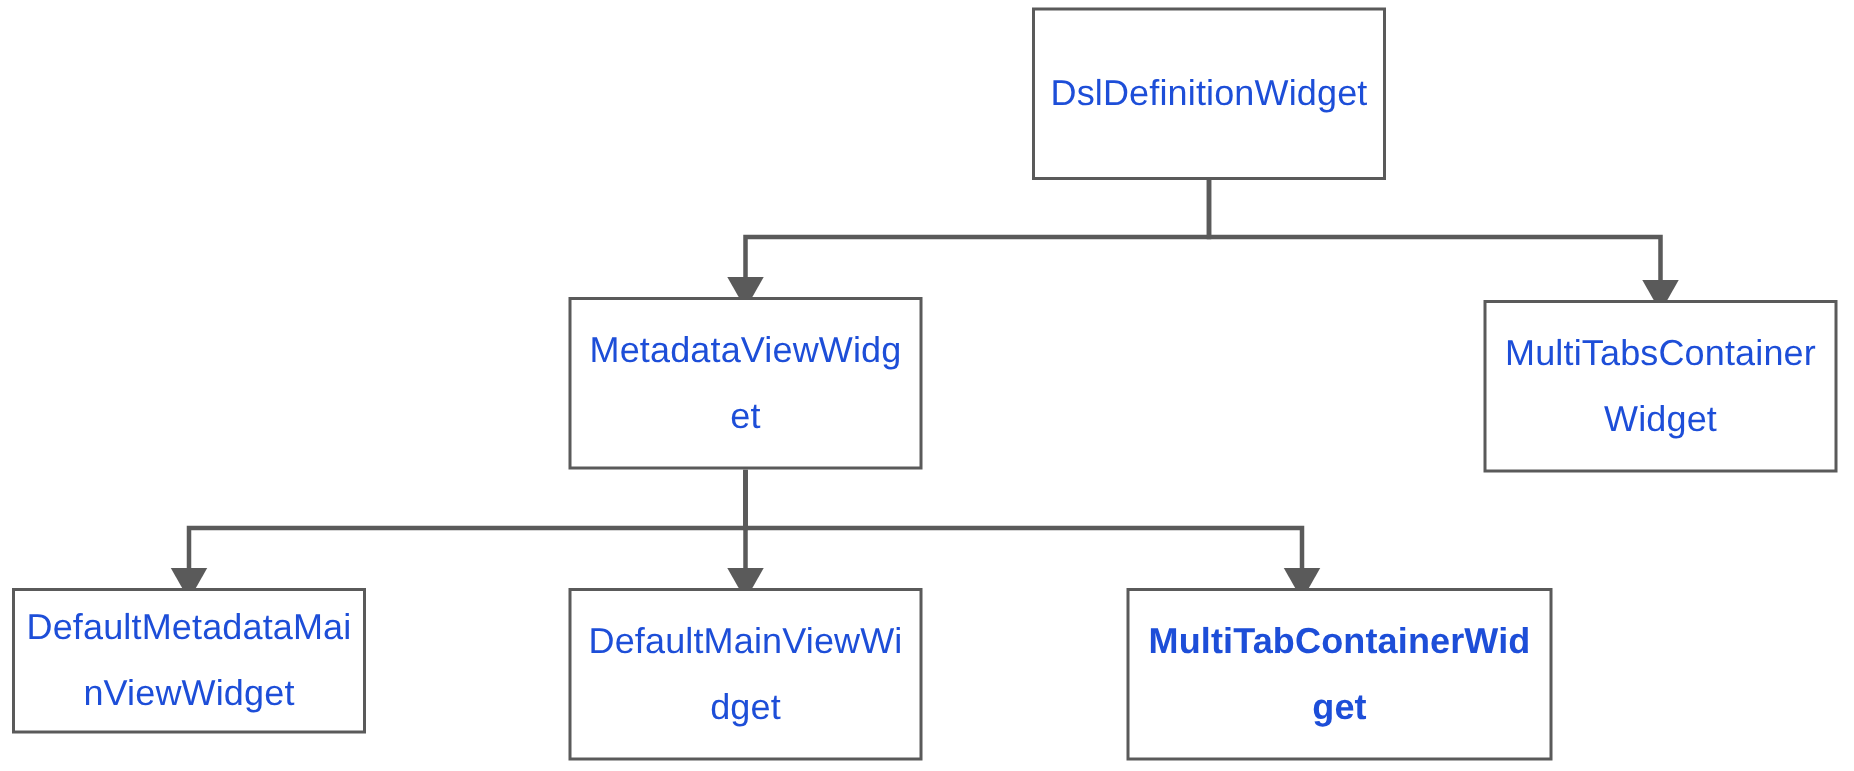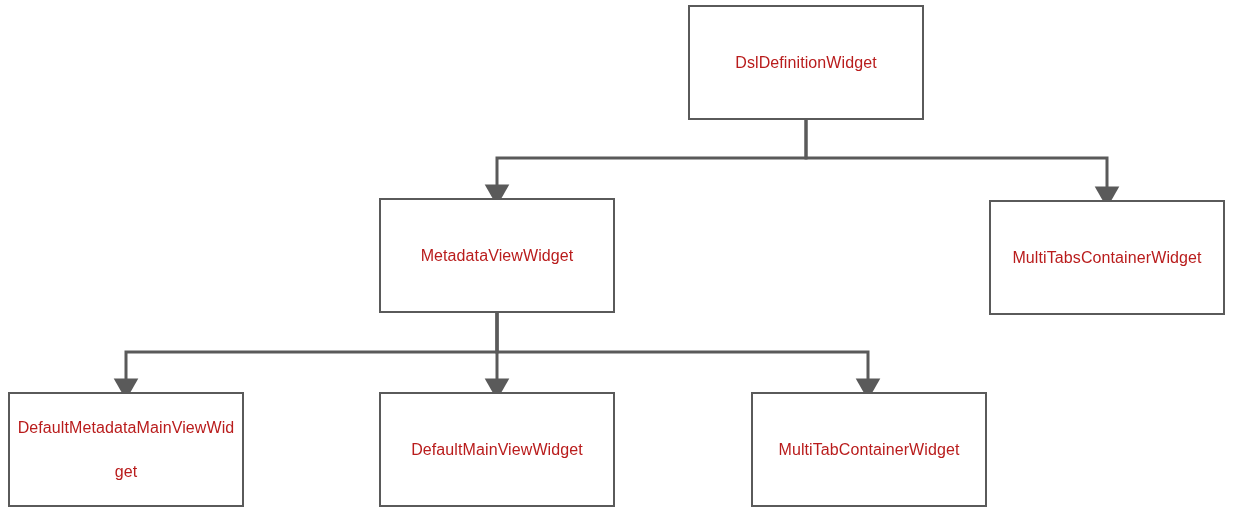--- a/index.html
+++ b/index.html
@@ -31,22 +31,22 @@
     align-items: center;
     justify-content: center;
     text-align: center;
     z-index: 2;
   }
   .node-label {
     display: block;
     width: 100%;
     padding: 0 6px;
     box-sizing: border-box;
-    color: #b91c1c;
-    font-size: 16px;
+    color: #1d4ed8;
+    font-size: 24px;
     line-height: 44px;
     letter-spacing: 0.1px;
     word-break: break-all;
     white-space: normal;
   }
 </style>
 </head>
 <body>
 
 <div id="diagram-root">
@@ -81,25 +81,25 @@
   </div>
 
   <div class="node" style="left:379px; top:198px; width:236px; height:115px;">
     <span class="node-label">MetadataViewWidget</span>
   </div>
 
   <div class="node" style="left:989px; top:200px; width:236px; height:115px;">
     <span class="node-label">MultiTabsContainerWidget</span>
   </div>
 
-  <div class="node" style="left:8px; top:392px; width:236px; height:115px;justify-content:center;">
+  <div class="node" style="left:8px; top:392px; width:236px; height:97px;justify-content:center;">
     <span class="node-label">DefaultMetadataMainViewWidget</span>
   </div>
 
   <div class="node" style="left:379px; top:392px; width:236px; height:115px;justify-content:center;">
     <span class="node-label">DefaultMainViewWidget</span>
   </div>
 
-  <div class="node" style="left:751px; top:392px; width:236px; height:115px;">
+  <div class="node" style="left:751px; top:392px; width:284px; height:115px;font-weight:bold;">
     <span class="node-label">MultiTabContainerWidget</span>
   </div>
 
 </div>
 
 </body></html>

